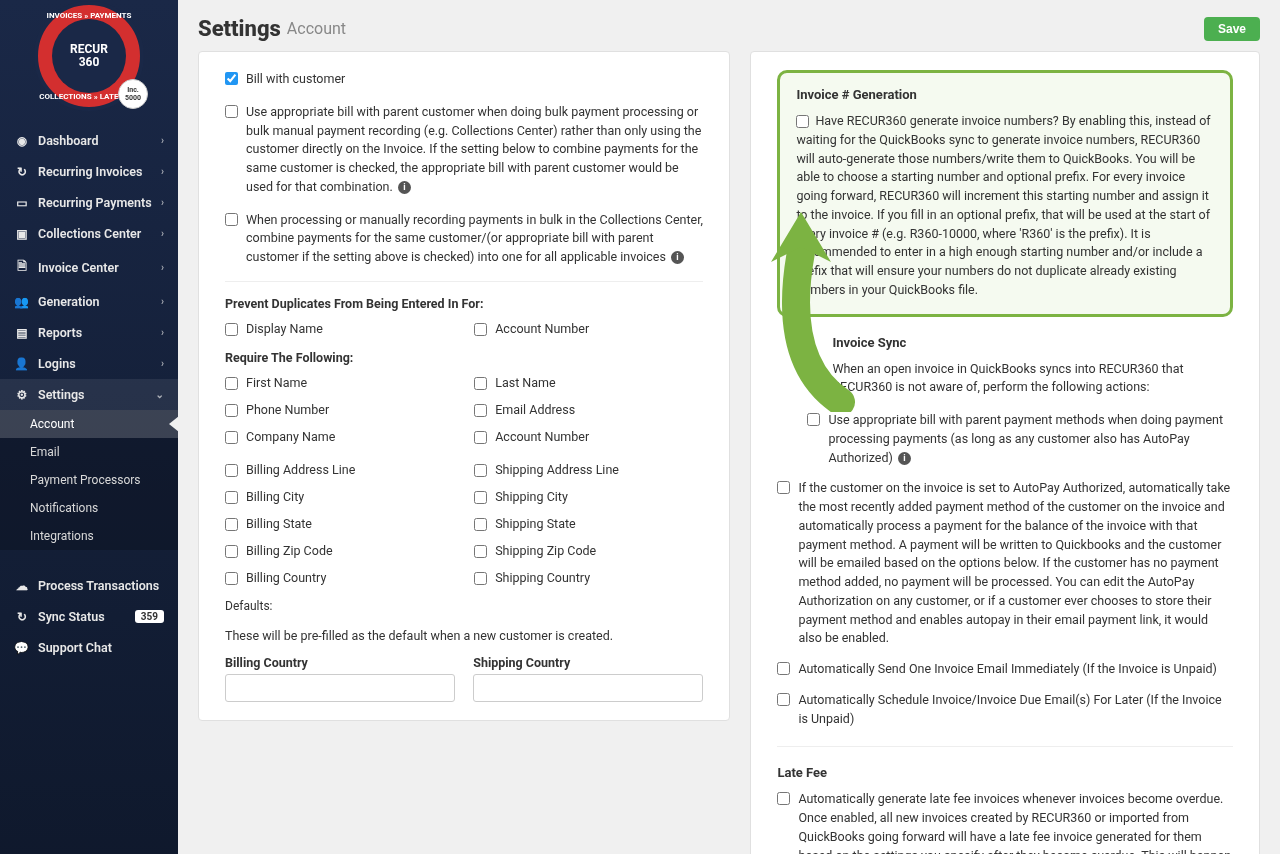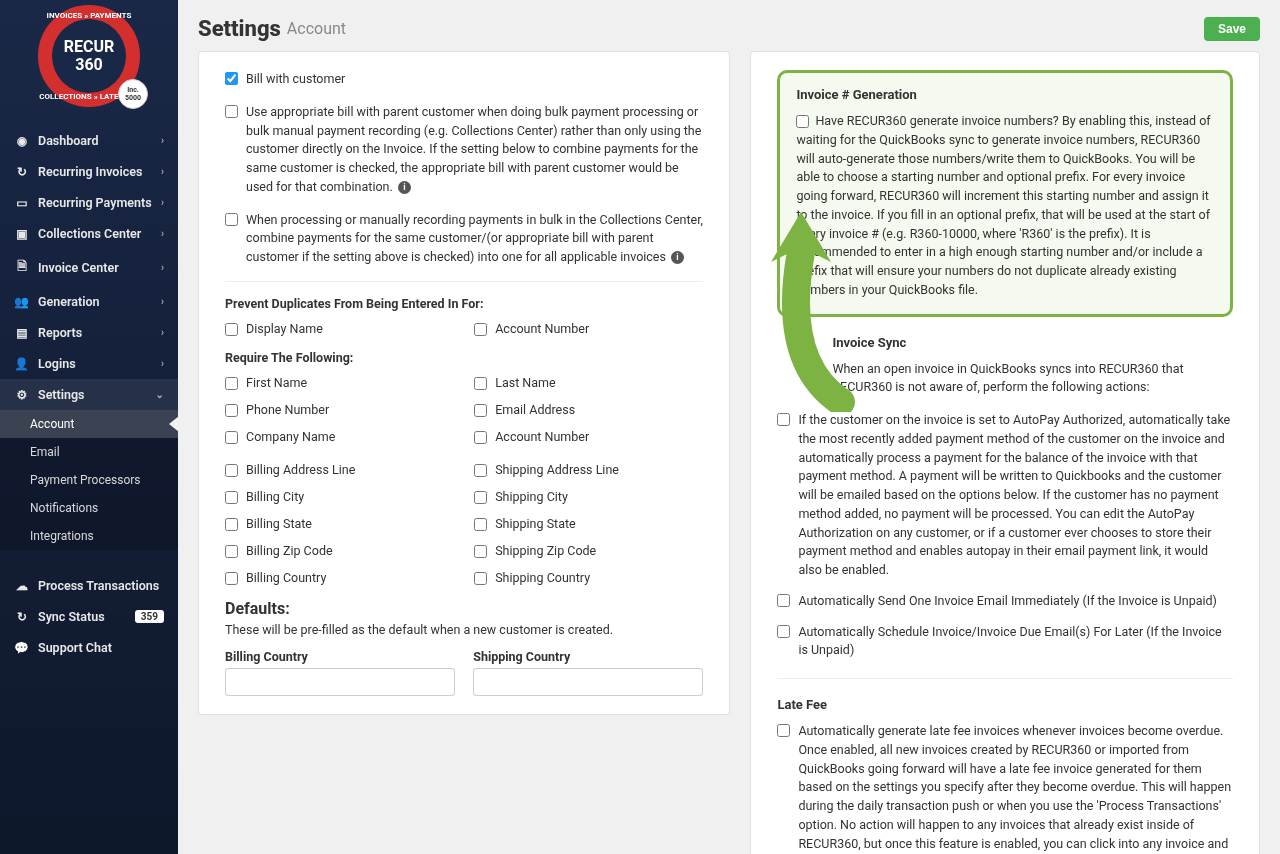--- a/index.html
+++ b/index.html
@@ -1,21 +1,21 @@
 <!DOCTYPE html>
 <html><head>
 <meta charset="utf-8">
 <style>
 * { box-sizing: border-box; margin: 0; padding: 0; }
 body { font-family: -apple-system, BlinkMacSystemFont, "Segoe UI", Roboto, sans-serif; font-size: 13px; color: #333; background: #f0f0f0; }
 .app { display: flex; min-height: 100vh; }
 .sidebar { width: 178px; background: linear-gradient(180deg, #1a2847 0%, #0d1628 100%); color: #fff; flex-shrink: 0; position: relative; }
 .logo-wrap { text-align: center; padding: 1px 0 14px; }
 .logo { width: 110px; height: 110px; margin: 0 auto; border-radius: 50%; background: #d32f2f; border: 4px solid #1a2847; position: relative; display: flex; align-items: center; justify-content: center; }
-.logo-inner { width: 74px; height: 74px; border-radius: 50%; background: #1a2847; display: flex; flex-direction: column; align-items: center; justify-content: center; color: #fff; font-weight: bold; font-size: 16px; line-height: 1.1; }
+.logo-inner { width: 74px; height: 74px; border-radius: 50%; background: #1a2847; display: flex; flex-direction: column; align-items: center; justify-content: center; color: #fff; font-weight: bold; font-size: 12px; line-height: 1.1; }
 .logo-ring-text { position: absolute; color: #fff; font-size: 8px; font-weight: bold; }
 .logo-ring-text.t { top: 6px; }
 .logo-ring-text.b { bottom: 6px; }
 .logo-badge { position: absolute; bottom: -2px; right: -8px; width: 30px; height: 30px; border-radius: 50%; background: #fff; display: flex; align-items: center; justify-content: center; font-size: 7px; font-weight: bold; color: #333; border: 1px solid #ccc; }
 .nav { list-style: none; }
 .nav-item { display: flex; align-items: center; padding: 8px 14px; font-size: 12.5px; font-weight: 600; cursor: pointer; color: #e8e8e8; position: relative; }
 .nav-item.active { background: rgba(255,255,255,0.08); }
 .nav-icon { width: 16px; margin-right: 8px; display: inline-flex; align-items: center; justify-content: center; font-size: 12px; }
 .nav-chevron { margin-left: auto; font-size: 10px; opacity: 0.7; }
 .nav-sub { list-style: none; background: rgba(0,0,0,0.2); }
@@ -34,21 +34,21 @@
 .panel.left { flex: 1.05; }
 .check-row { display: flex; align-items: flex-start; margin-bottom: 14px; font-size: 12.5px; line-height: 1.5; }
 .check-row input[type=checkbox] { margin-right: 8px; margin-top: 2px; flex-shrink: 0; accent-color: #2196f3; }
 .check-row label { cursor: pointer; }
 .hr { border: none; border-top: 1px solid #eee; margin: 14px 0; }
 .section-intro { font-size: 12.5px; margin-bottom: 10px; }
 .section-head { font-size: 12.5px; font-weight: 700; margin-bottom: 10px; margin-top: 6px; }
 .check-grid { display: grid; grid-template-columns: 1fr 1fr; gap: 12px 20px; margin-bottom: 14px; }
 .check-item { display: flex; align-items: flex-end; font-size: 12.5px; }
 .check-item input { margin-right: 8px; accent-color: #2196f3; }
-.defaults-head { font-size: 16px; font-weight: 700; margin-top: 14px; margin-bottom: 4px; }
+.defaults-head { font-size: 12px; font-weight: 400; margin-top: 14px; margin-bottom: 15px; }
 .defaults-sub { font-size: 12.5px; margin-bottom: 12px; }
 .input-grid { display: grid; grid-template-columns: 1fr 1fr; gap: 18px; }
 .input-block label { font-size: 12.5px; font-weight: 700; display: block; margin-bottom: 4px; }
 .input-block input { width: 100%; padding: 6px 8px; border: 1px solid #ccc; border-radius: 3px; font-size: 12.5px; }
 .hl-box { border: 3px solid #7cb342; border-radius: 10px; background: #f5faf0; padding: 14px 16px; margin-bottom: 18px; }
 .hl-head { font-size: 13px; font-weight: 700; margin-bottom: 10px; color: #333; }
 .hl-body { font-size: 12.5px; line-height: 1.5; }
 .hl-body input[type=checkbox] { margin-right: 6px; vertical-align: middle; accent-color: #2196f3; }
 .r-head { font-size: 13px; font-weight: 700; margin-bottom: 10px; margin-top: 8px; }
 .r-text { font-size: 12.5px; line-height: 1.5; margin-bottom: 14px; }
@@ -272,20 +272,24 @@
 
         <div class="arrow-overlay" style="left:-10px; top:140px;">
           <svg class="arrow-svg" viewBox="0 0 140 220">
             <path d="M100,210 Q40,170 60,60" stroke="#7cb342" stroke-width="28" fill="none" stroke-linecap="round"></path>
             <path d="M60,20 L30,70 L60,55 L90,70 Z" fill="#7cb342"></path>
           </svg>
         </div>
 
         <div class="r-head" style="margin-left:55px;">Invoice Sync</div>
         <div class="r-text" style="margin-left:55px;">When an open invoice in QuickBooks syncs into RECUR360 that RECUR360 is not aware of, perform the following actions:</div>
+        <div class="r-check" style="margin-left:30px;">
+          <input type="checkbox" style="">
+          <label><span>Use appropriate bill with parent payment methods when doing payment processing payments (as long as any customer also has AutoPay Authorized)</span> <span class="info-icon">i</span></label>
+        </div>
         <div class="r-check">
           <input type="checkbox" style="">
           <label>If the customer on the invoice is set to AutoPay Authorized, automatically take the most recently added payment method of the customer on the invoice and automatically process a payment for the balance of the invoice with that payment method. A payment will be written to Quickbooks and the customer will be emailed based on the options below. If the customer has no payment method added, no payment will be processed. You can edit the AutoPay Authorization on any customer, or if a customer ever chooses to store their payment method and enables autopay in their email payment link, it would also be enabled.</label>
         </div>
         <div class="r-check">
           <input type="checkbox" style="">
           <label>Automatically Send One Invoice Email Immediately (If the Invoice is Unpaid)</label>
         </div>
         <div class="r-check">
           <input type="checkbox" style="">

